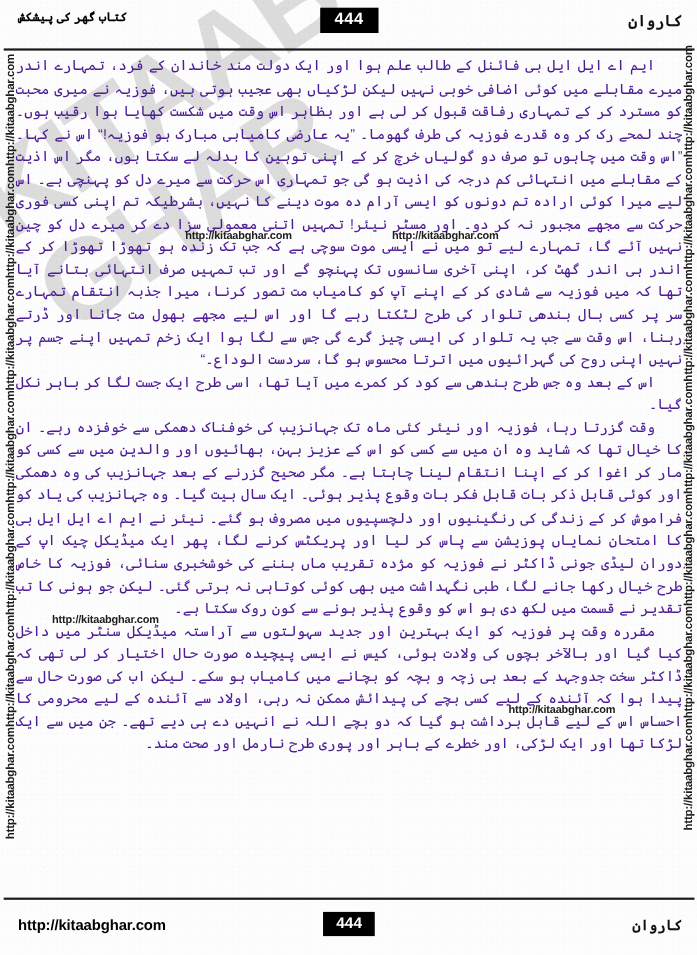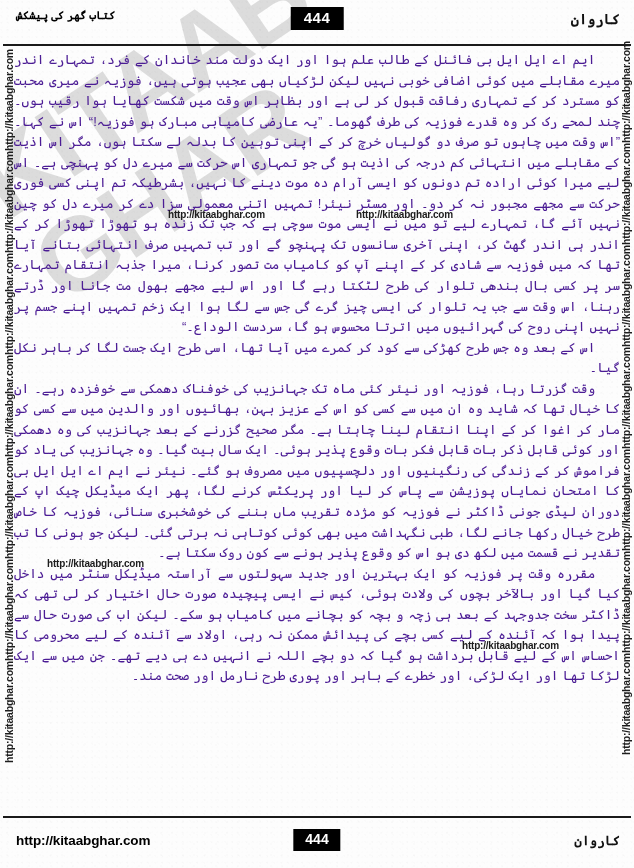--- a/index.html
+++ b/index.html
@@ -251,21 +251,21 @@
     <div class="vmark" style="top:652px">http://kitaabghar.com</div>
   </div>
 
   <div class="float-url" style="top:209px; left:168px;">http://kitaabghar.com</div>
   <div class="float-url" style="top:209px; left:356px;">http://kitaabghar.com</div>
   <div class="float-url" style="top:558px; left:47px;">http://kitaabghar.com</div>
   <div class="float-url" style="top:640px; left:462px;">http://kitaabghar.com</div>
 
   <div class="body-col">
     <p>ایم اے ایل ایل بی فائنل کے طالب علم ہوا اور ایک دولت مند خاندان کے فرد، تمہارے اندر میرے مقابلے میں کوئی اضافی خوبی نہیں لیکن لڑکیاں بھی عجیب ہوتی ہیں، فوزیہ نے میری محبت کو مسترد کر کے تمہاری رفاقت قبول کر لی ہے اور بظاہر اس وقت میں شکست کھایا ہوا رقیب ہوں۔ چند لمحے رک کر وہ قدرے فوزیہ کی طرف گھوما۔ ”یہ عارضی کامیابی مبارک ہو فوزیہ!“ اس نے کہا۔ ”اس وقت میں چاہوں تو صرف دو گولیاں خرچ کر کے اپنی توہین کا بدلہ لے سکتا ہوں، مگر اس اذیت کے مقابلے میں انتہائی کم درجہ کی اذیت ہو گی جو تمہاری اس حرکت سے میرے دل کو پہنچی ہے۔ اس لیے میرا کوئی ارادہ تم دونوں کو ایسی آرام دہ موت دینے کا نہیں، بشرطیکہ تم اپنی کسی فوری حرکت سے مجھے مجبور نہ کر دو۔ اور مسٹر نیئر! تمہیں اتنی معمولی سزا دے کر میرے دل کو چین نہیں آئے گا، تمہارے لیے تو میں نے ایسی موت سوچی ہے کہ جب تک زندہ ہو تھوڑا تھوڑا کر کے اندر ہی اندر گھٹ کر، اپنی آخری سانسوں تک پہنچو گے اور تب تمہیں صرف انتہائی بتانے آیا تھا کہ میں فوزیہ سے شادی کر کے اپنے آپ کو کامیاب مت تصور کرنا، میرا جذبہ انتقام تمہارے سر پر کسی بال بندھی تلوار کی طرح لٹکتا رہے گا اور اس لیے مجھے بھول مت جانا اور ڈرتے رہنا، اس وقت سے جب یہ تلوار کی ایسی چیز گرے گی جس سے لگا ہوا ایک زخم تمہیں اپنے جسم پر نہیں اپنی روح کی گہرائیوں میں اترتا محسوس ہو گا، سردست الوداع۔“</p>
-    <p>اس کے بعد وہ جس طرح کھڑکی سے کود کر کمرے میں آیا تھا، اسی طرح ایک جست لگا کر باہر نکل گیا۔</p>
+    <p>اس کے بعد وہ جس طرح بندھی سے کود کر کمرے میں آیا تھا، اسی طرح ایک جست لگا کر باہر نکل گیا۔</p>
     <p>وقت گزرتا رہا، فوزیہ اور نیئر کئی ماہ تک جہانزیب کی خوفناک دھمکی سے خوفزدہ رہے۔ ان کا خیال تھا کہ شاید وہ ان میں سے کسی کو اس کے عزیز بہن، بھائیوں اور والدین میں سے کسی کو مار کر اغوا کر کے اپنا انتقام لینا چاہتا ہے۔ مگر صحیح گزرنے کے بعد جہانزیب کی وہ دھمکی اور کوئی قابل ذکر بات قابل فکر بات وقوع پذیر ہوئی۔ ایک سال بیت گیا۔ وہ جہانزیب کی یاد کو فراموش کر کے زندگی کی رنگینیوں اور دلچسپیوں میں مصروف ہو گئے۔ نیئر نے ایم اے ایل ایل بی کا امتحان نمایاں پوزیشن سے پاس کر لیا اور پریکٹس کرنے لگا، پھر ایک میڈیکل چیک اپ کے دوران لیڈی جونی ڈاکٹر نے فوزیہ کو مژدہ تقریب ماں بننے کی خوشخبری سنائی، فوزیہ کا خاص طرح خیال رکھا جانے لگا، طبی نگہداشت میں بھی کوئی کوتاہی نہ برتی گئی۔ لیکن جو ہونی کا تب تقدیر نے قسمت میں لکھ دی ہو اس کو وقوع پذیر ہونے سے کون روک سکتا ہے۔</p>
     <p>مقررہ وقت پر فوزیہ کو ایک بہترین اور جدید سہولتوں سے آراستہ میڈیکل سنٹر میں داخل کیا گیا اور بالآخر بچوں کی ولادت ہوئی، کیس نے ایسی پیچیدہ صورت حال اختیار کر لی تھی کہ ڈاکٹر سخت جدوجہد کے بعد ہی زچہ و بچہ کو بچانے میں کامیاب ہو سکے۔ لیکن اب کی صورت حال سے پیدا ہوا کہ آئندہ کے لیے کسی بچے کی پیدائش ممکن نہ رہی، اولاد سے آئندہ کے لیے محرومی کا احساس اس کے لیے قابل برداشت ہو گیا کہ دو بچے اللہ نے انہیں دے ہی دیے تھے۔ جن میں سے ایک لڑکا تھا اور ایک لڑکی، اور خطرے کے باہر اور پوری طرح نارمل اور صحت مند۔</p>
   </div>
 
   <div class="rule-bottom"></div>
   <div class="page-footer">
     <div class="ftr-right">کاروان</div>
     <div class="ftr-badge">444</div>
     <div class="ftr-left">http://kitaabghar.com</div>
   </div>

